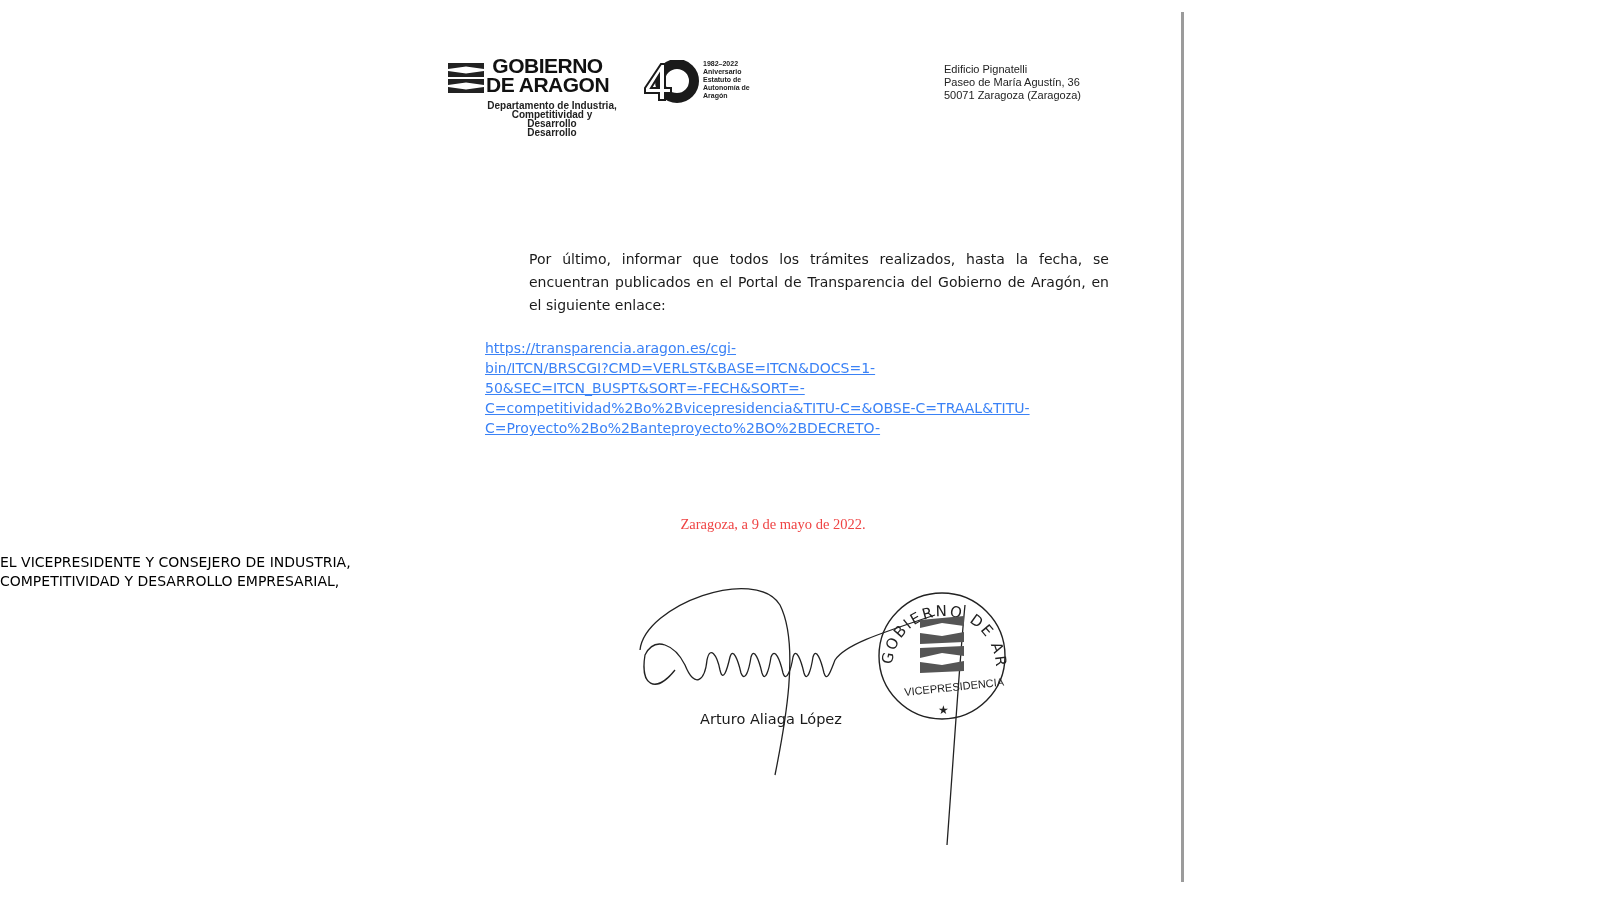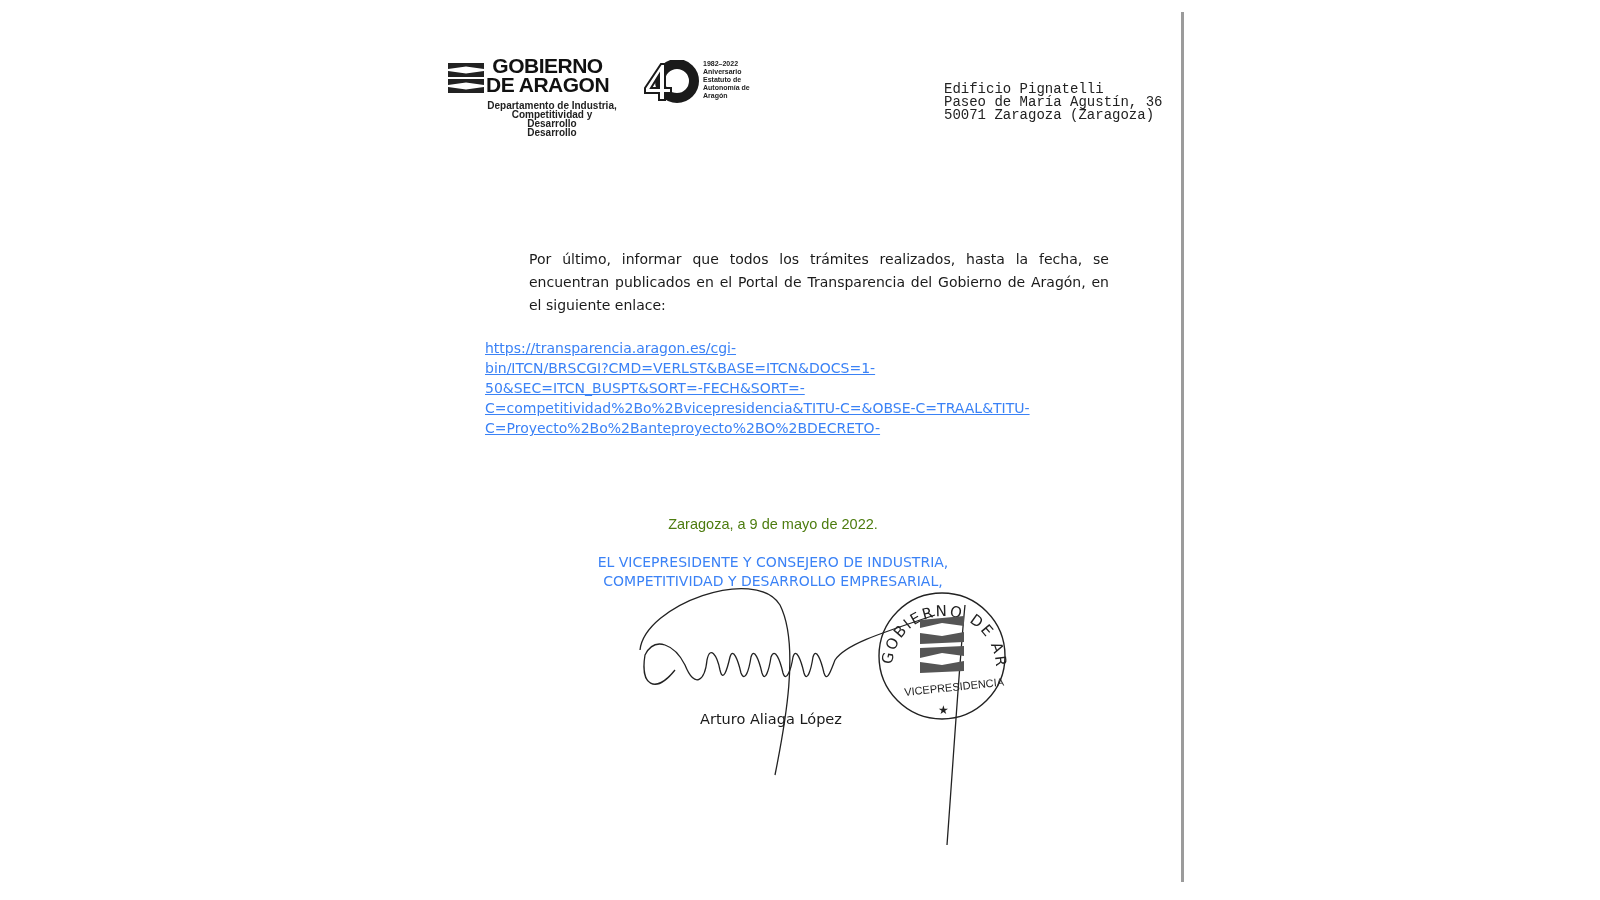--- a/index.html
+++ b/index.html
@@ -13,29 +13,29 @@
 
   
   .logo { left: 448px; top: 58px; width: 170px; height: 85px; text-align: center; }
   .logo-mark { position: absolute; left: 0; top: 2px; width: 36px; height: 36px; }
   .logo-title { position: absolute; left: 38px; top: -2px; font-family: "Liberation Sans", sans-serif; font-weight: bold; font-size: 21px; line-height: 19px; letter-spacing: -0.5px; color: #111; }
   .logo-dept { position: absolute; left: 38px; top: 43px; font-family: "Liberation Sans", sans-serif; font-size: 10px; line-height: 9px; color: #222; font-weight: bold; }
 
   .anniv { left: 641px; top: 60px; width: 120px; height: 44px; }
   .anniv-text { position: absolute; left: 62px; top: 0; font-family: "Liberation Sans", sans-serif; font-weight: bold; font-size: 7px; line-height: 8px; color: #222; }
 
-  .address { left: 944px; top: 63px; font-family: Liberation Mono, monospace; font-size: 14px; line-height: 13px; color: #222; margin-top: 20px; }
+  .address { left: 944px; top: 63px; font-family: Liberation Sans, sans-serif; font-size: 11px; line-height: 13px; color: #222; }
 
   .body-text { left: 485px; top: 248px; width: 580px; font-family: "DejaVu Sans", sans-serif; font-size: 14px; line-height: 23px; text-align: justify; text-align-last: left; color: #1a1a1a; margin-left: 44px; }
 
   .link { left: 485px; top: 338px; width: 560px; font-family: "DejaVu Sans", sans-serif; font-size: 14px; line-height: 20px; color: #3b82f6; }
   .link span { display: block; text-decoration: underline; white-space: nowrap; }
 
-  .date { left: 0; width: 1546px; top: 516px; text-align: center; font-family: Liberation Sans, sans-serif; font-size: 14.5px; color: #4d7c0f; }
-  .signer-title { left: 0; width: 1546px; top: 553px; text-align: center; font-family: "DejaVu Sans", sans-serif; font-size: 14px; line-height: 19px; color: #3b82f6; }
+  .date { left: 0; width: 1546px; top: 516px; text-align: center; font-family: Liberation Serif, serif; font-size: 14.5px; color: #ef4444; }
+  .signer-title { left: 0; width: 1546px; top: 553px; text-align: left; font-family: "DejaVu Sans", sans-serif; font-size: 14px; line-height: 19px; color: #000000; }
   .signer-name { left: 700px; top: 699px; font-family: "DejaVu Sans", sans-serif; font-size: 14.5px; color: #1a1a1a; margin-top: 12px; }
 
   .stamp { left: 872px; top: 588px; width: 140px; height: 132px; }
   .signature { left: 635px; top: 575px; width: 340px; height: 270px; }
 </style>
 </head>
 <body>
 
 <div class="abs scan-edge"></div>
 

